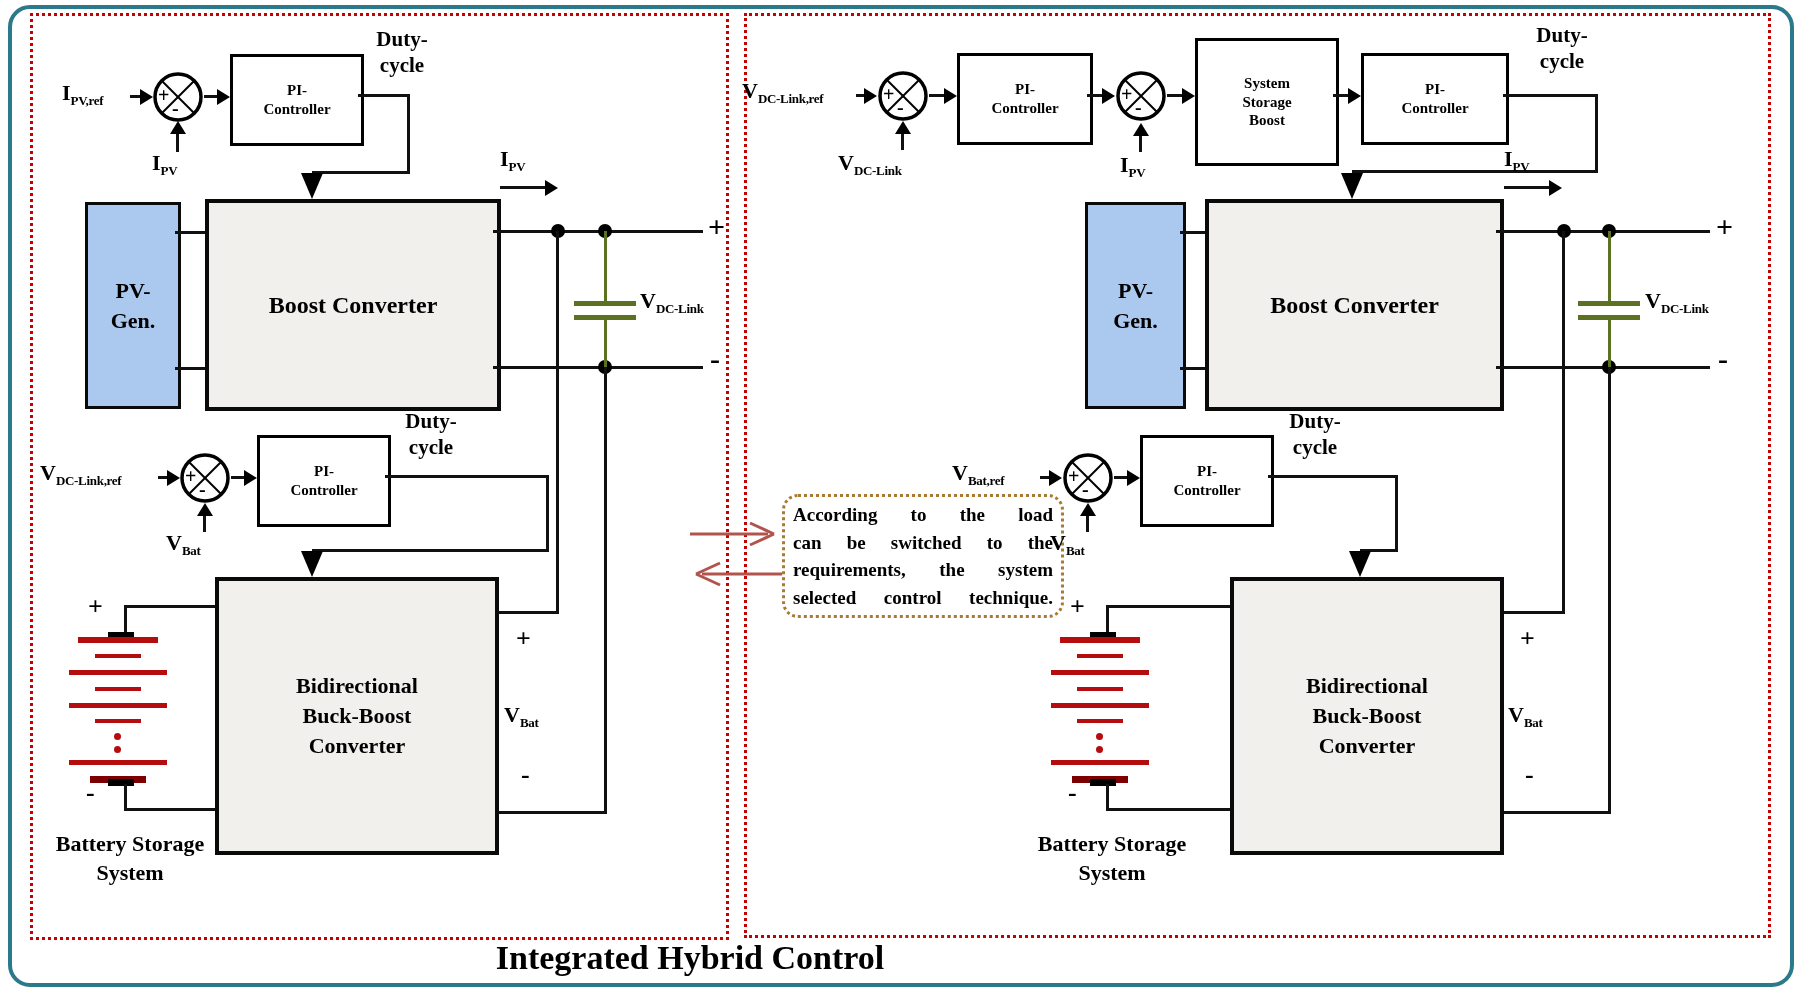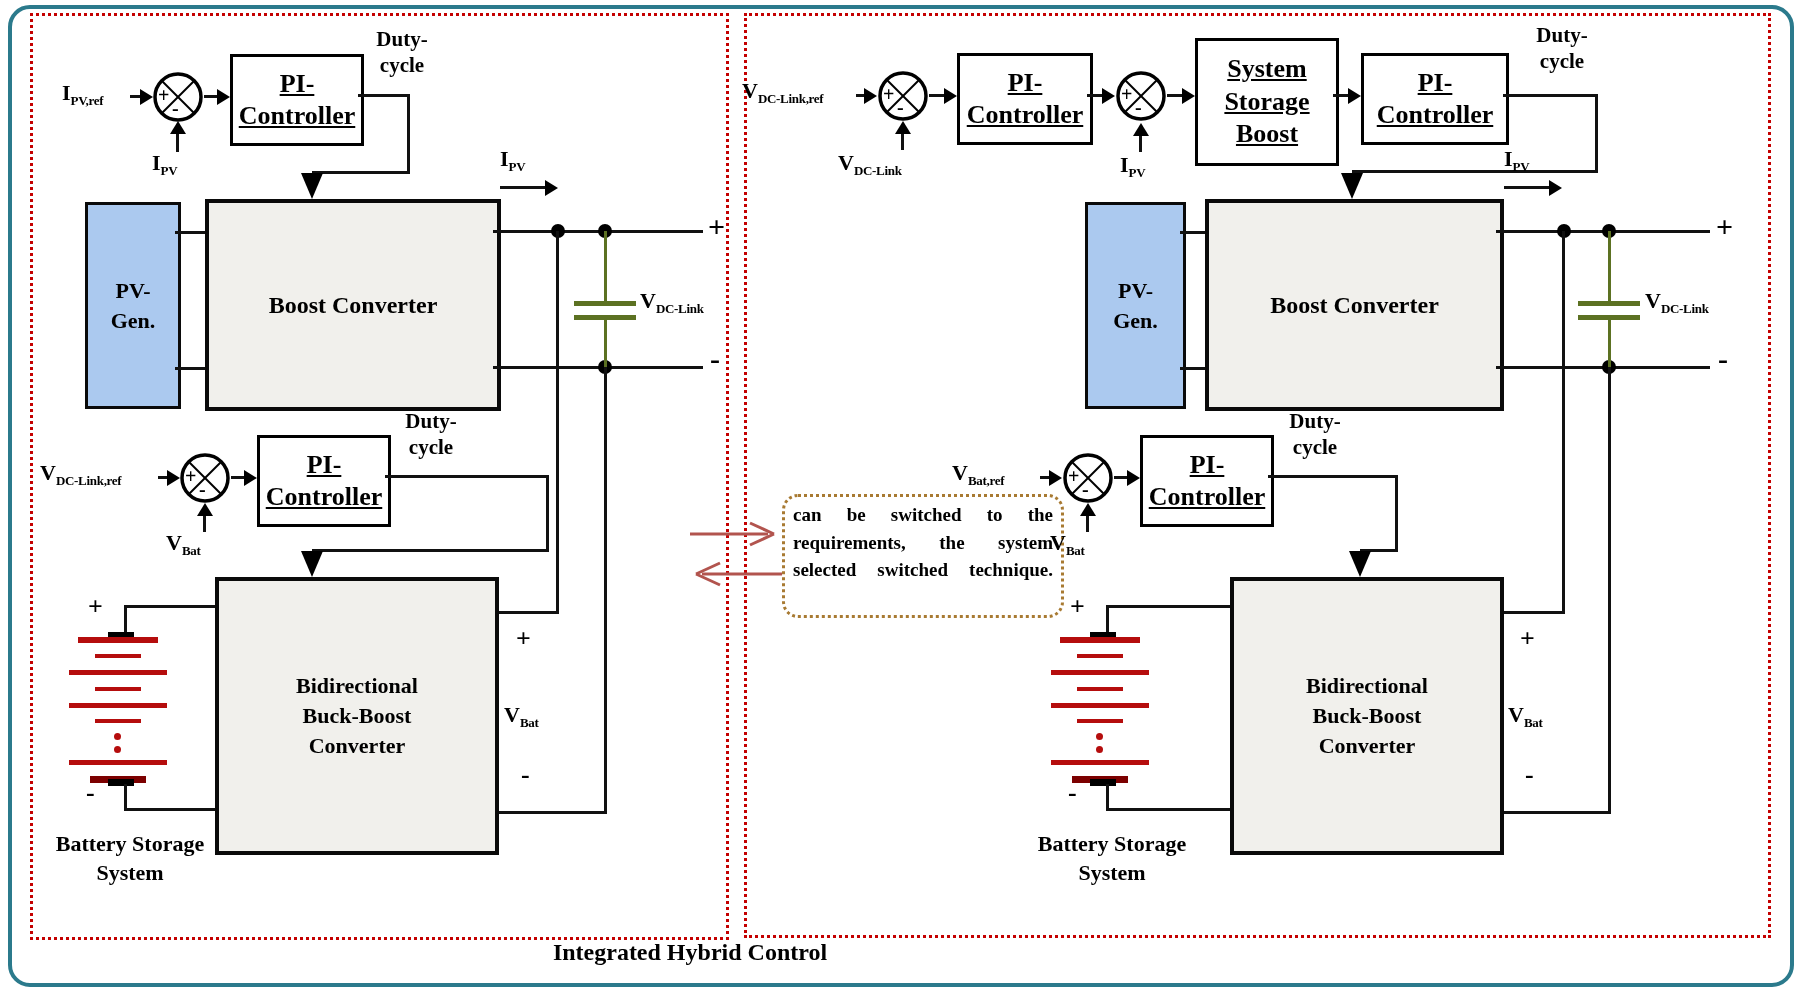--- a/index.html
+++ b/index.html
@@ -9,21 +9,21 @@
   .panel{position:absolute;border:3px dotted #c40000;}
   .h{position:absolute;height:3px;background:#111;}
   .v{position:absolute;width:3px;background:#111;}
   .vg{position:absolute;width:3px;background:#5c7122;}
   .plate{position:absolute;height:5px;background:#5c7122;}
   .dot{position:absolute;width:14px;height:14px;background:#000;border-radius:50%;}
   .arr-r{position:absolute;width:0;height:0;border-top:8px solid transparent;border-bottom:8px solid transparent;border-left:13px solid #000;}
   .arr-u{position:absolute;width:0;height:0;border-left:8px solid transparent;border-right:8px solid transparent;border-bottom:13px solid #000;}
   .arr-big{position:absolute;width:0;height:0;border-left:11px solid transparent;border-right:11px solid transparent;border-top:26px solid #000;}
   .blockbox{position:absolute;background:#fff;border:3px solid #000;display:flex;flex-direction:column;align-items:center;justify-content:center;
-            font-weight:bold;text-align:right;font-size:26px;line-height:1.25;text-decoration:underline;}
+            font-weight:bold;text-align:right;font-size:15px;line-height:1.25;}
   .bigbox{position:absolute;background:#f1f0ec;border:4px solid #0a0a0a;display:flex;flex-direction:column;align-items:center;justify-content:center;
           font-weight:bold;text-align:center;font-size:23px;line-height:1.35;}
   .sig{position:absolute;font-weight:bold;font-size:22px;white-space:nowrap;}
   .sig sub{font-size:13px;font-weight:bold;vertical-align:-5px;letter-spacing:-0.3px;}
   .sign{position:absolute;font-weight:bold;font-size:30px;line-height:1;}
   .sign.sm{font-size:26px;}
   .jct{position:absolute;width:52px;height:52px;}
   .jct svg{position:absolute;left:0;top:0;}
   .jplus{position:absolute;left:6px;top:13px;font-size:20px;font-weight:bold;}
   .jminus{position:absolute;left:20px;top:26px;font-size:20px;font-weight:bold;}
@@ -170,23 +170,24 @@
     <line x1="2" y1="15" x2="80" y2="15" stroke="#b2544e" stroke-width="3"></line>
     <line x1="62" y1="4" x2="86" y2="15" stroke="#b2544e" stroke-width="3" fill="none"></line>
     <line x1="62" y1="26" x2="86" y2="15" stroke="#b2544e" stroke-width="3" fill="none"></line>
   </svg>
   <svg style="position:absolute;left:688px;top:559px;" width="96" height="30">
     <line x1="94" y1="15" x2="14" y2="15" stroke="#b2544e" stroke-width="3"></line>
     <line x1="32" y1="4" x2="8" y2="15" stroke="#b2544e" stroke-width="3" fill="none"></line>
     <line x1="32" y1="26" x2="8" y2="15" stroke="#b2544e" stroke-width="3" fill="none"></line>
   </svg>
   <div class="note">
+    <div>According to the load</div>
     <div>can be switched to the</div>
     <div>requirements, the system</div>
-    <div>selected switched technique.</div>
+    <div>selected control technique.</div>
   </div>
 
   <span class="sig" style="left:742px;top:78px;"><span>V</span><sub>DC-Link,ref</sub></span>
   <div class="h" style="left:856px;top:94px;width:10px;"></div>
   <div class="arr-r" style="left:864px;top:88px;"></div>
   <div class="jct" style="left:877px;top:70px;">
     <svg width="52" height="52" viewBox="0 0 52 52">
       <circle cx="26" cy="26" r="23" fill="#fff" stroke="#000" stroke-width="3.5"></circle>
       <line x1="10" y1="10" x2="42" y2="42" stroke="#000" stroke-width="2"></line>
       <line x1="42" y1="10" x2="10" y2="42" stroke="#000" stroke-width="2"></line>
@@ -324,14 +325,14 @@
     <div class="blkbar" style="left:1090px;top:779px;width:26px;height:7px;"></div>
   </div>
   <span class="sign sm" style="left:1068px;top:780px;">-</span>
   <div class="v" style="left:1106px;top:784px;height:26px;"></div>
   <div class="h" style="left:1106px;top:808px;width:124px;"></div>
   <div class="batlabel" style="left:1012px;top:830px;">
     <span style="display:block;">Battery Storage</span>
     <span style="display:block;">System</span>
   </div>
 
-  <div class="ptitle" style="left:190px;top:939px;width:1000px;font-size:24px;">Integrated Hybrid Control</div>
+  <div class="ptitle" style="left:190px;top:939px;width:1000px;font-size:34px;">Integrated Hybrid Control</div>
 </div>
 
 </body></html>

